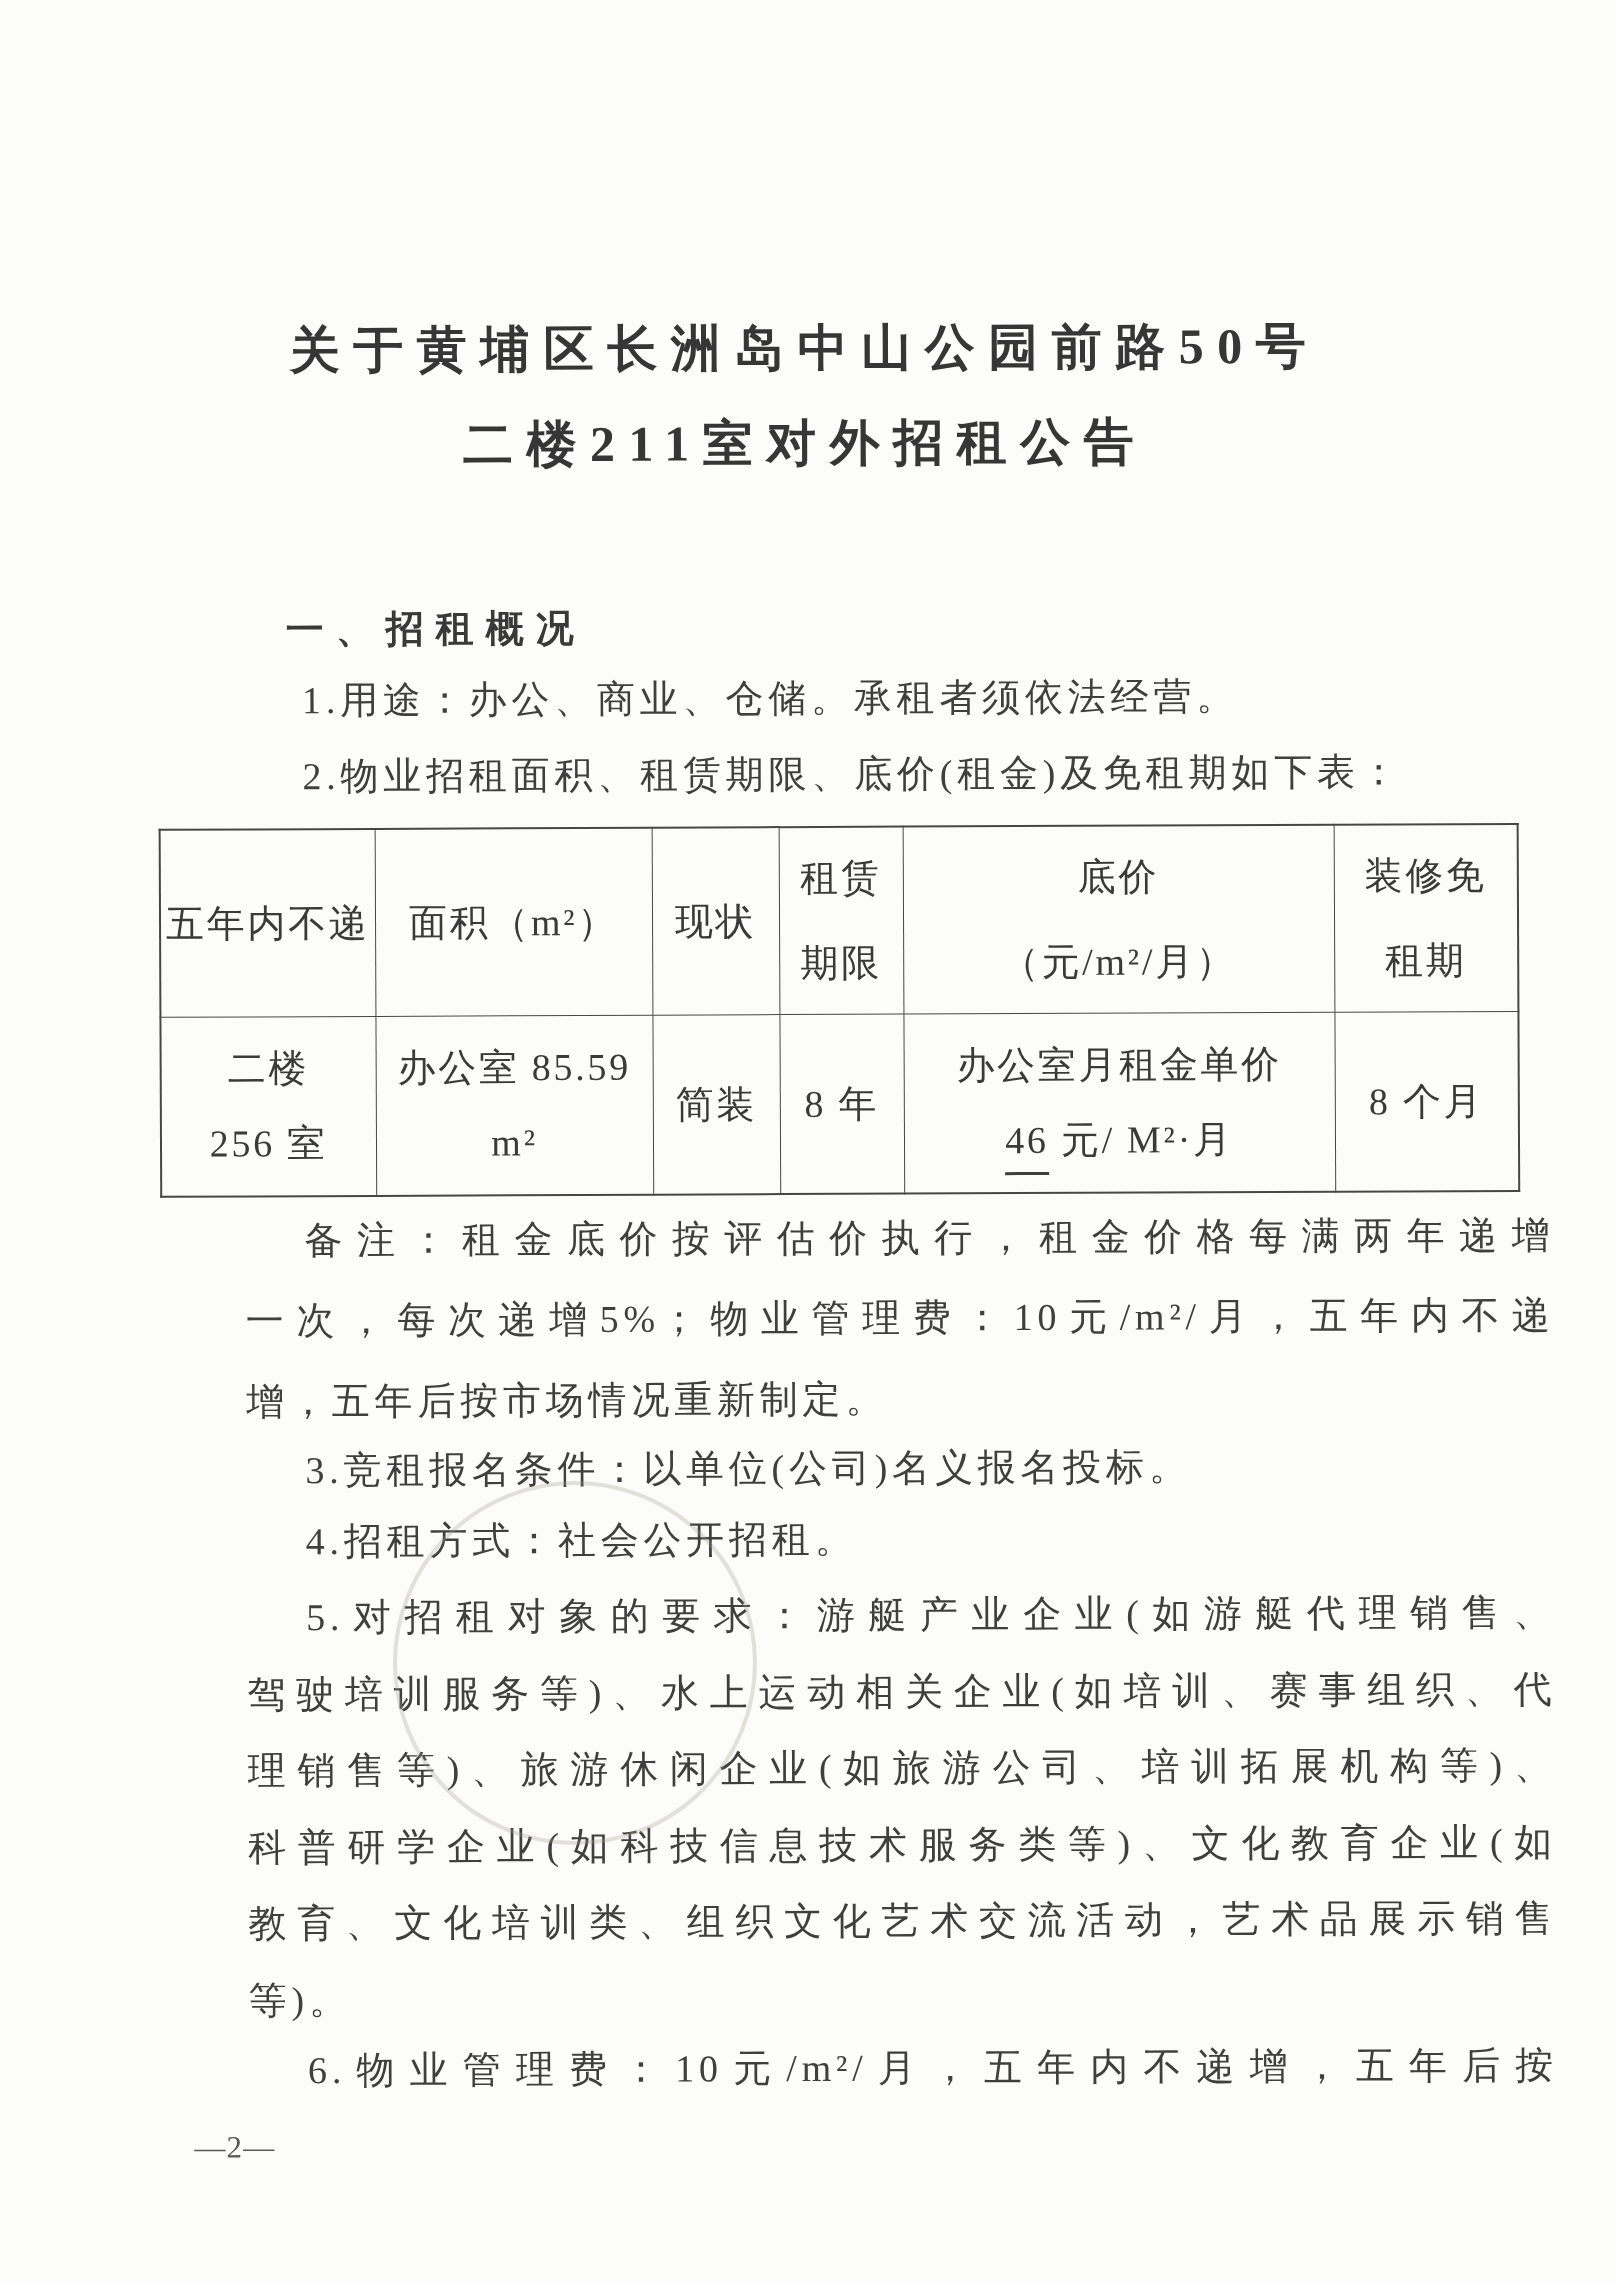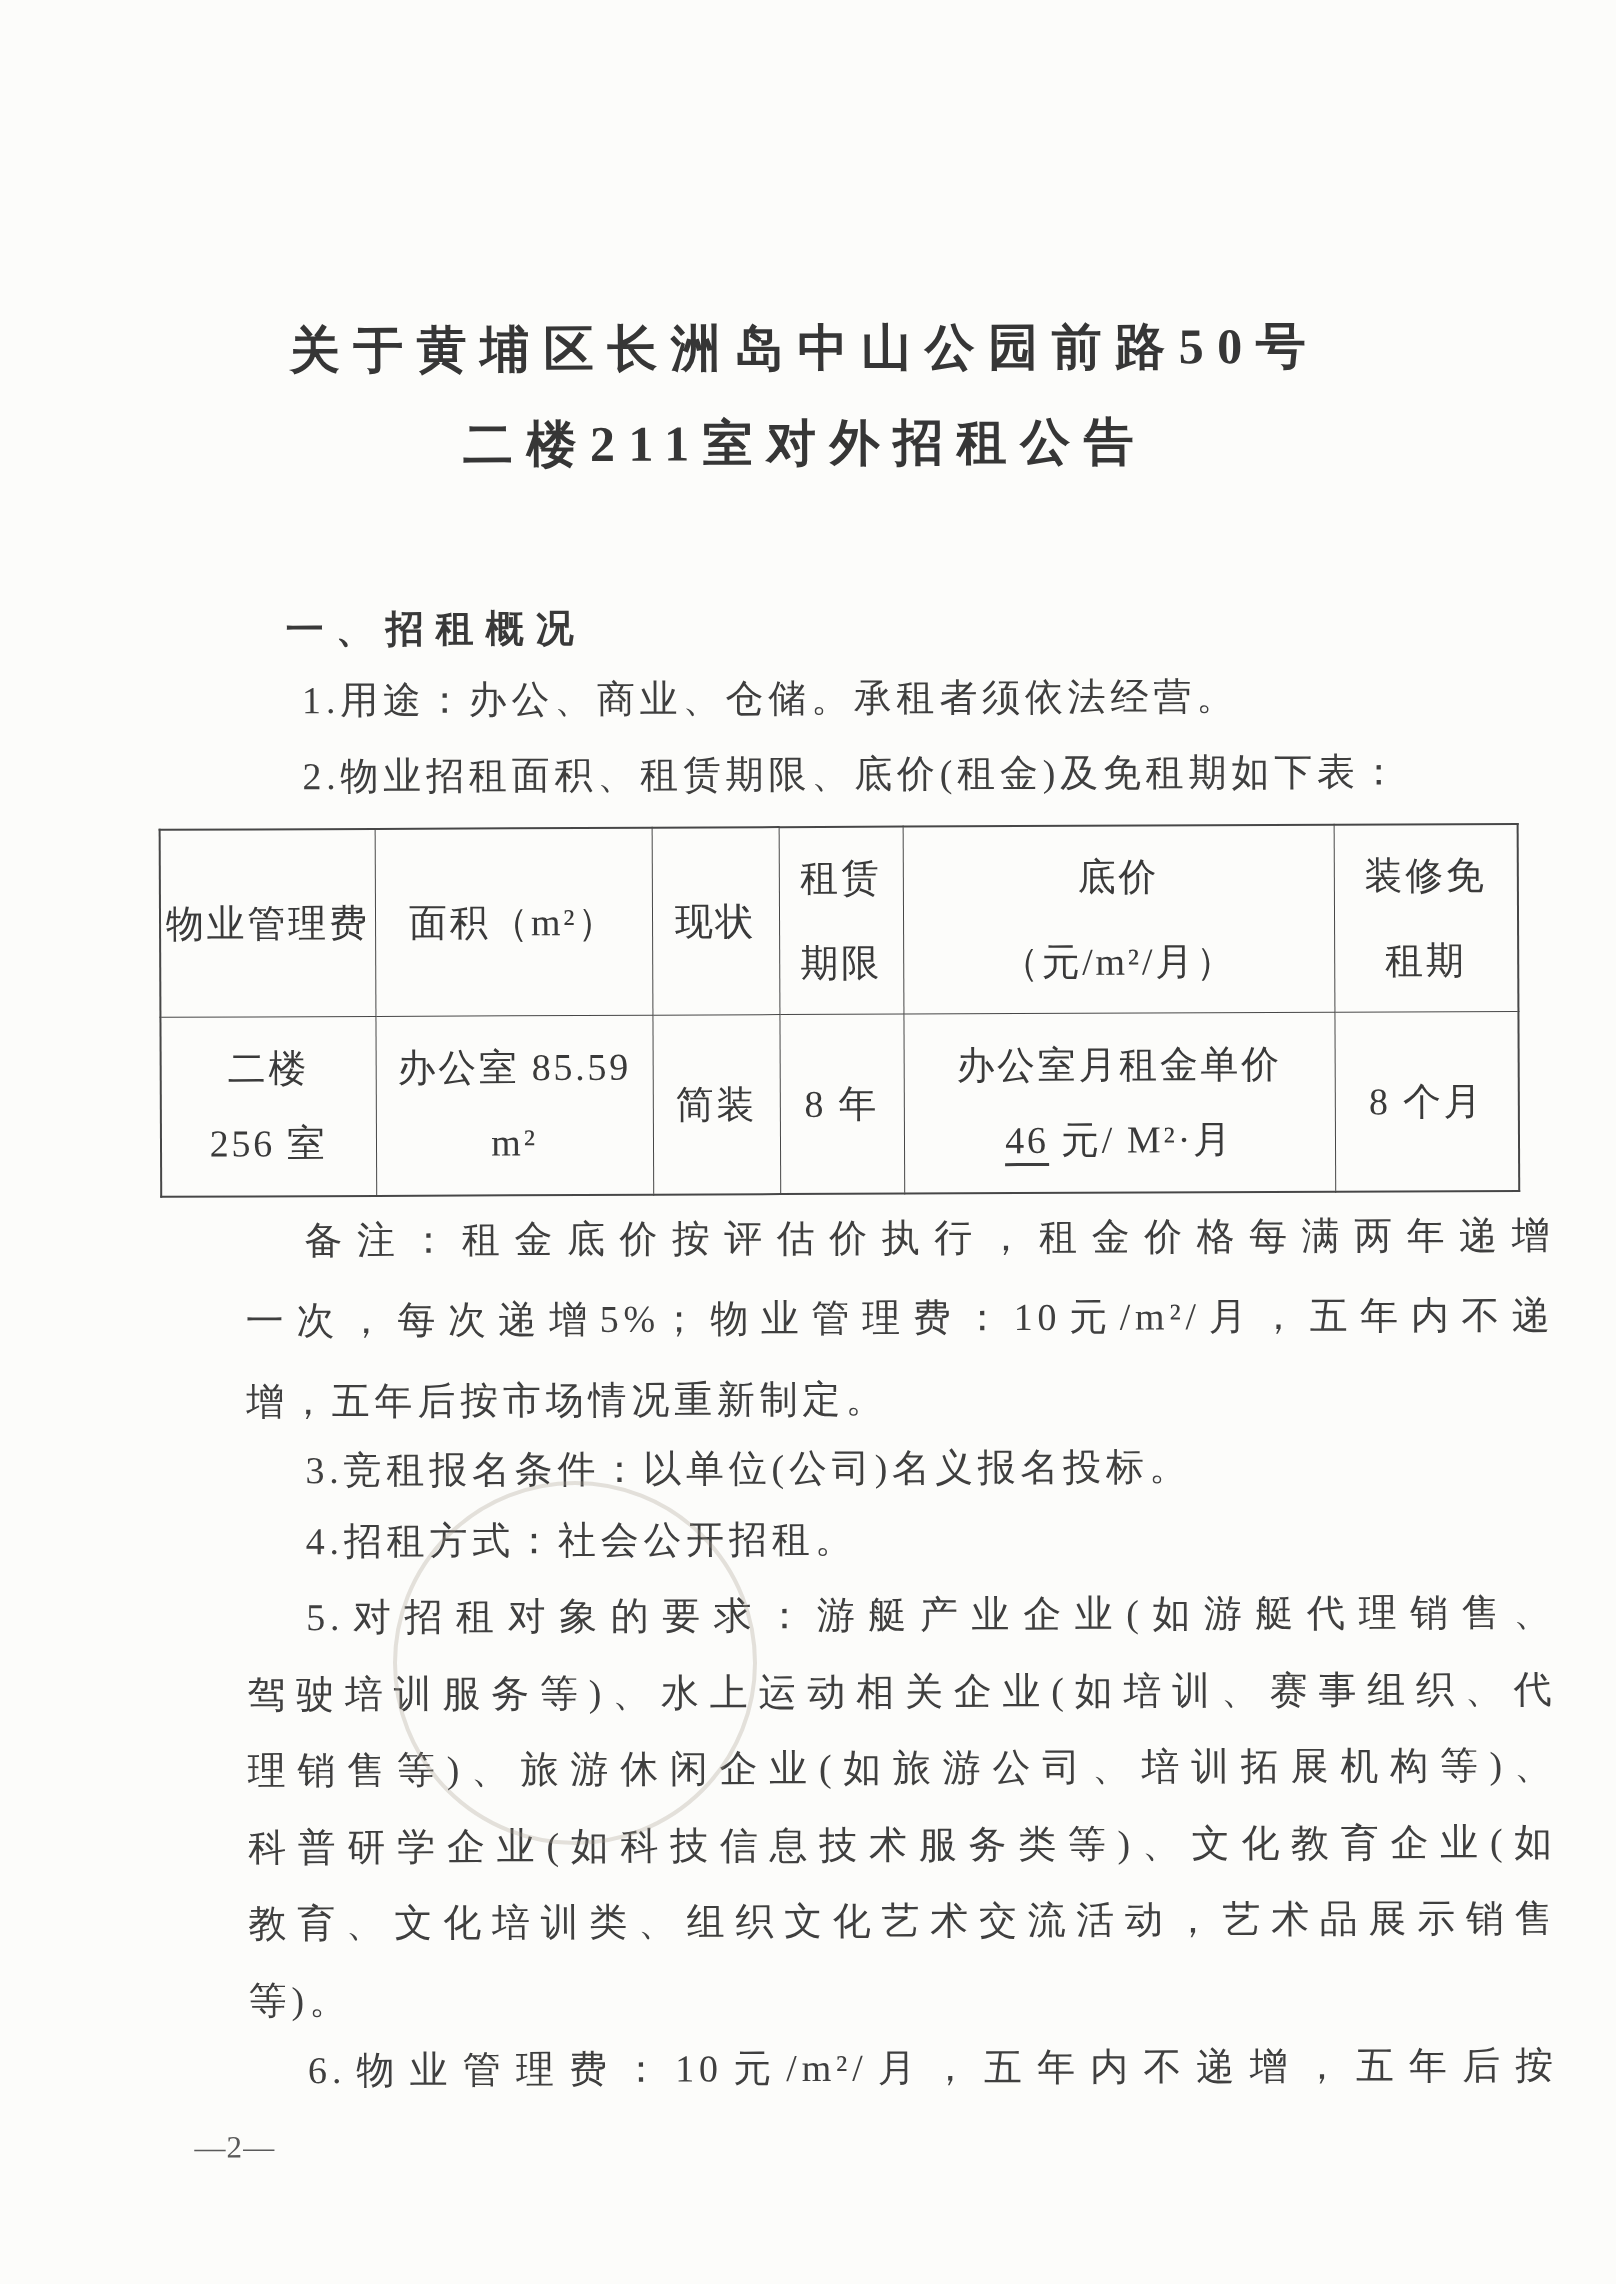--- a/index.html
+++ b/index.html
@@ -62,21 +62,21 @@
   tr.hd td { height:186px; }
   tr.bd td { height:178px; }
   td .hl { line-height:85px; }
   td .dl { line-height:75px; }
   td.al { text-align:left; }
   td.pad40 { padding-left:22.6px; }
   td.pad35 { padding-left:19.4px;margin-top:20px; }
   td.pad28 { padding-left:15px; }
   .u {
     border-bottom:3.8px solid #3e3e3e;
-    padding-bottom:2px;
+    padding-bottom:11px;
   }
   
   .stamp {
     position:absolute; left:393px; top:1481px;
     width:356px; height:356px;
     border:4.8px solid rgba(168,158,146,0.30);
     border-radius:50%;
     pointer-events:none;
   }
   .pagenum {
@@ -106,21 +106,21 @@
         <col style="width:215px">
         <col style="width:277px">
         <col style="width:127px">
         <col style="width:124px">
         <col style="width:431px">
         <col style="width:184px">
       </colgroup>
       <tbody>
         <tr class="hd">
           <td>
-            <div class="hl">物业管理费</div>
+            <div class="hl">五年内不递</div>
           </td>
           <td>
             <div class="hl">面积（m²）</div>
           </td>
           <td>
             <div class="hl">现状</div>
           </td>
           <td>
             <div class="hl">租赁</div>
             <div class="hl">期限</div>

